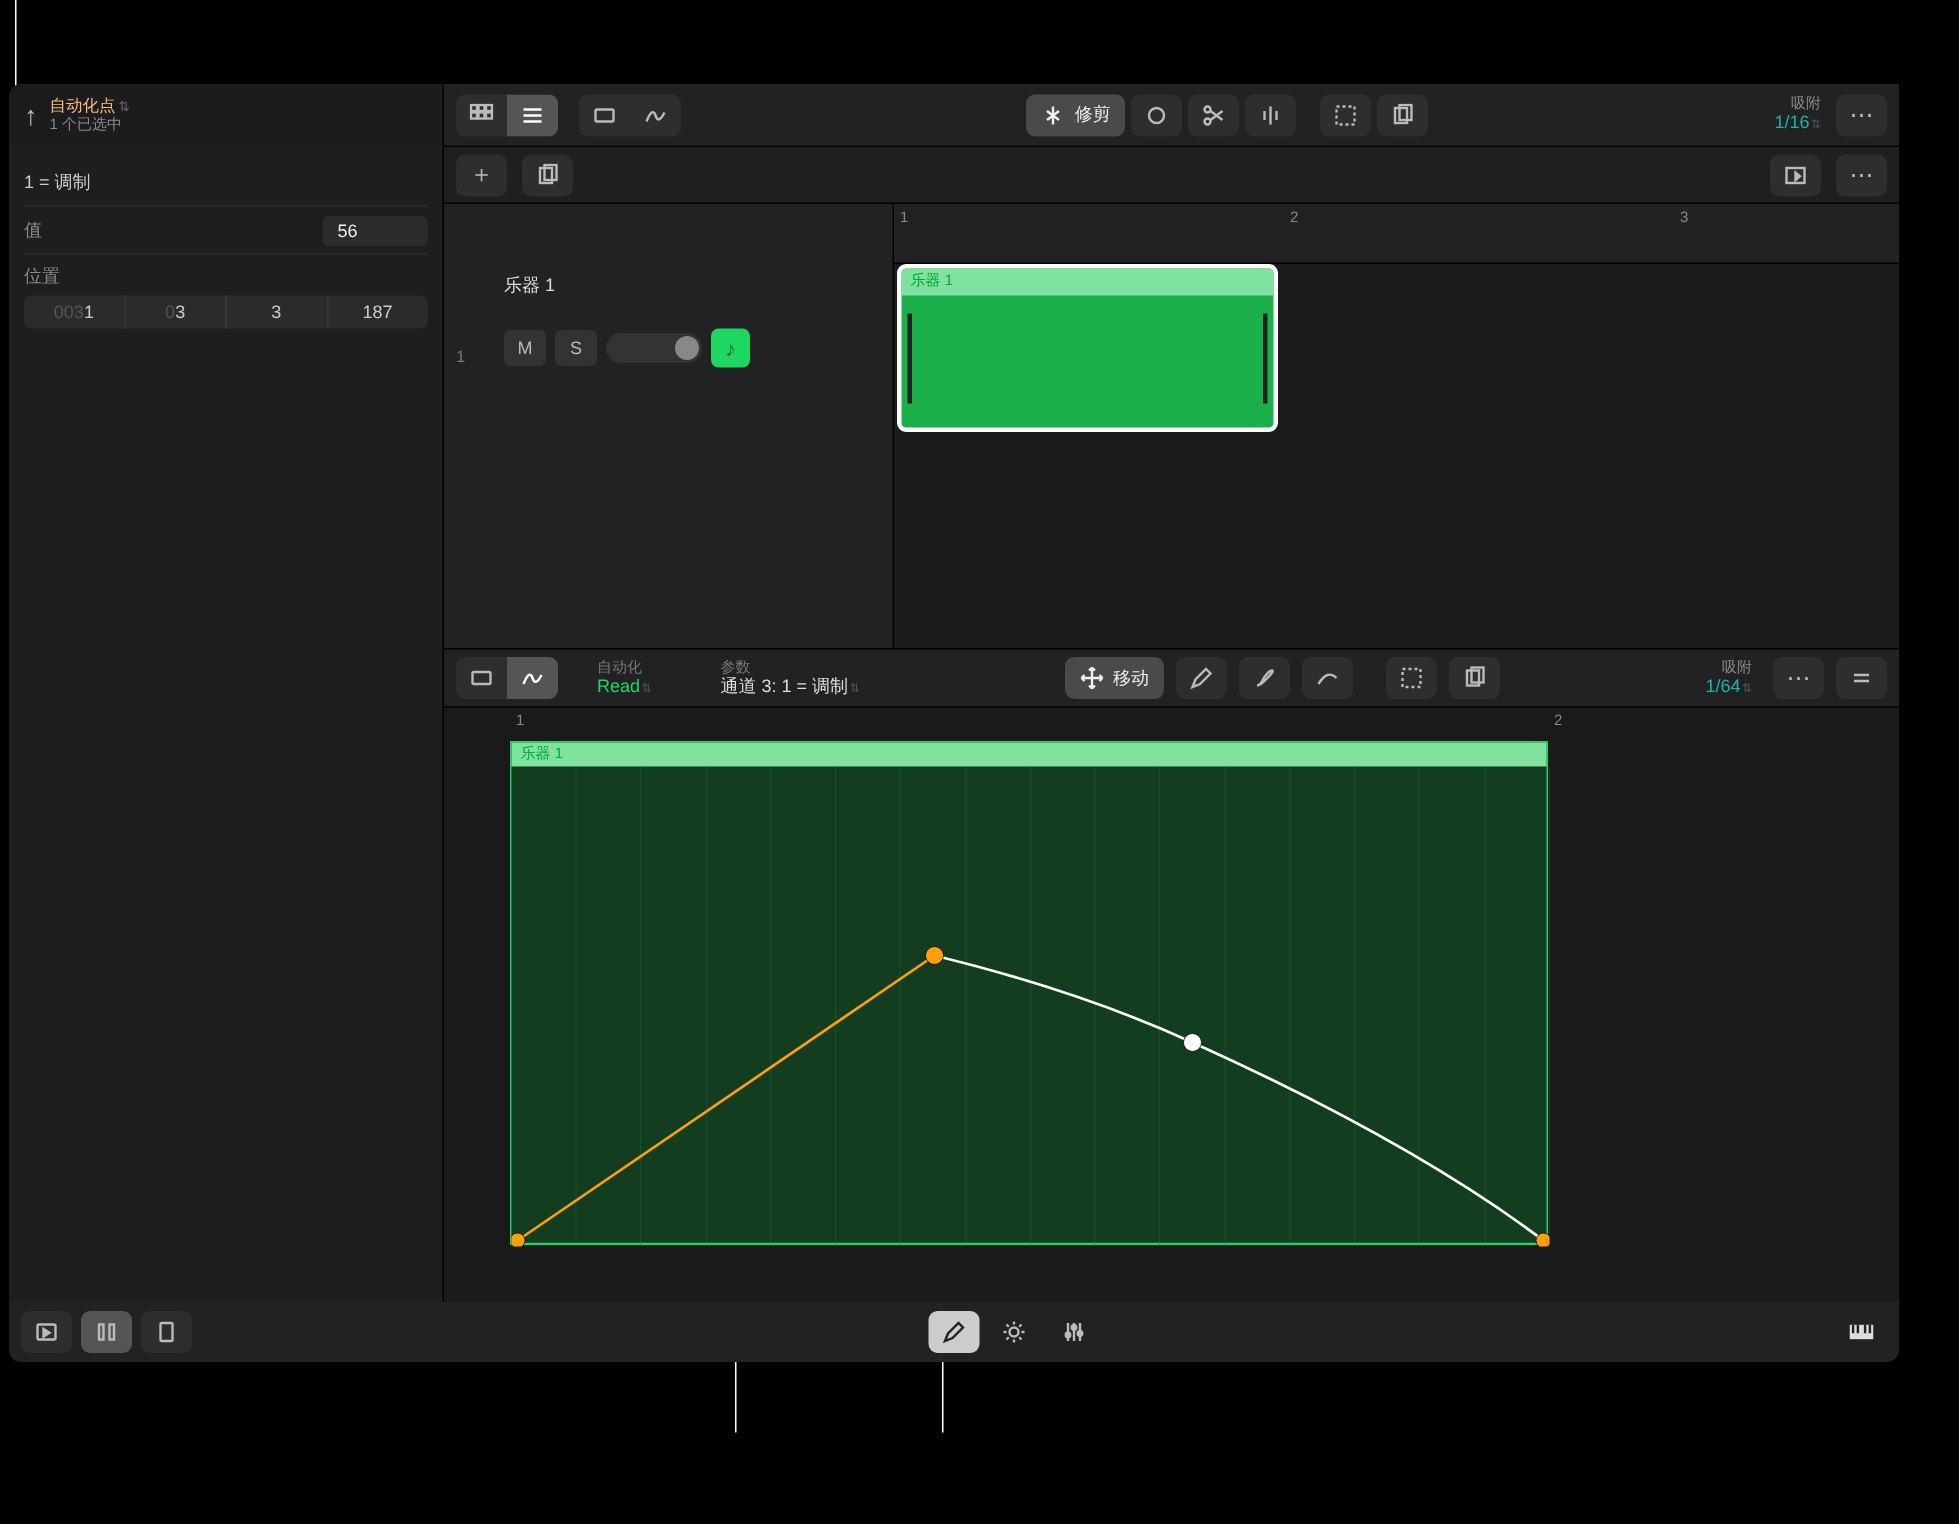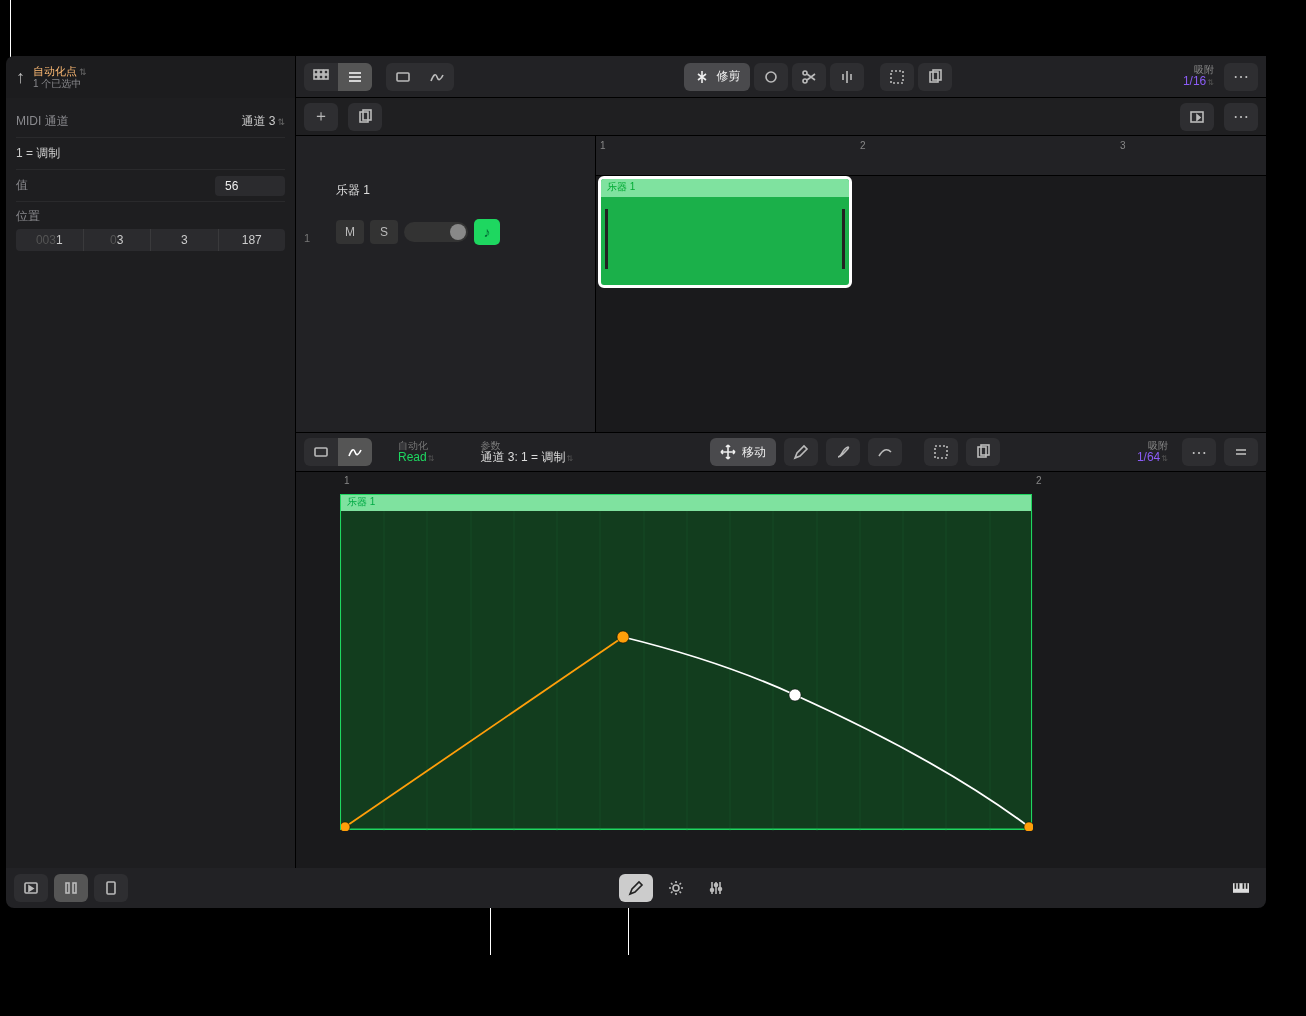--- a/index.html
+++ b/index.html
@@ -11,21 +11,21 @@
   .insp-title-block { display: flex; flex-direction: column; line-height: 1.1; }
   .insp-title { font-size: 11px; color: #fdba74; }
   .insp-sub   { font-size: 10px; color: #8a8a8e; margin-top: 1px; }
   .toolbar-top { flex: 1; display: flex; align-items: center; padding: 0 8px; gap: 4px; background: #222225; border-bottom: 1px solid #000; }
   .seg { display: inline-flex; background: #2e2e31; border-radius: 6px; overflow: hidden; }
   .seg .btn { width: 34px; height: 28px; display: flex; align-items: center; justify-content: center; color: #bbb; font-size: 14px; }
   .seg .btn.active { background: #555; color: #fff; }
   .btn-solo { width: 34px; height: 28px; display: flex; align-items: center; justify-content: center; background: #2e2e31; border-radius: 6px; color: #bbb; }
   .spacer { flex: 1; }
   .snap-block { text-align: right; font-size: 10px; color: #888; line-height: 1.1; margin-right: 6px; }
-  .snap-val { color: #8b5cf6; font-size: 12px; }
+  .snap-val { color: #14b8a6; font-size: 12px; }
   .pill { height: 28px; padding: 0 10px; display: inline-flex; align-items: center; gap: 6px; background: #4a4a4d; border-radius: 6px; color: #eee; font-size: 12px; }
   svg.ico { width: 16px; height: 16px; stroke: currentColor; fill: none; stroke-width: 1.6; }
 
   .row2 { flex: 1; display: flex; min-height: 0; }
   .inspector { width: 290px; background: #1e1e20; border-right: 1px solid #000; padding: 8px 10px; font-size: 12px; color: #ccc; }
   .insp-row { display: flex; justify-content: space-between; align-items: center; height: 32px; border-bottom: 1px solid #2a2a2c; }
   .insp-row:last-child { border-bottom: none; }
   .dim { color: #8a8a8e; }
   .val-box { background: #2b2b2e; border-radius: 4px; padding: 3px 10px; min-width: 70px; text-align: left; color: #eee; }
   .pos-grid { display: flex; gap: 0; background: #2b2b2e; border-radius: 4px; overflow: hidden; margin-top: 4px; }
@@ -175,24 +175,20 @@
         <div>吸附</div>
         <div class="snap-val updown-sm">1/16</div>
       </div>
       <div class="btn-solo">⋯</div>
     </div>
   </div>
 
   <div class="row2">
 
     <div class="inspector">
-      <div class="insp-row">
-        <span class="dim">MIDI 通道</span>
-        <span class="updown">通道 3</span>
-      </div>
       <div class="insp-row">
         <span>1 = 调制</span>
       </div>
       <div class="insp-row">
         <span class="dim">值</span>
         <span class="val-box">56</span>
       </div>
       <div style="margin-top:6px">
         <span class="dim">位置</span>
         <div class="pos-grid">

